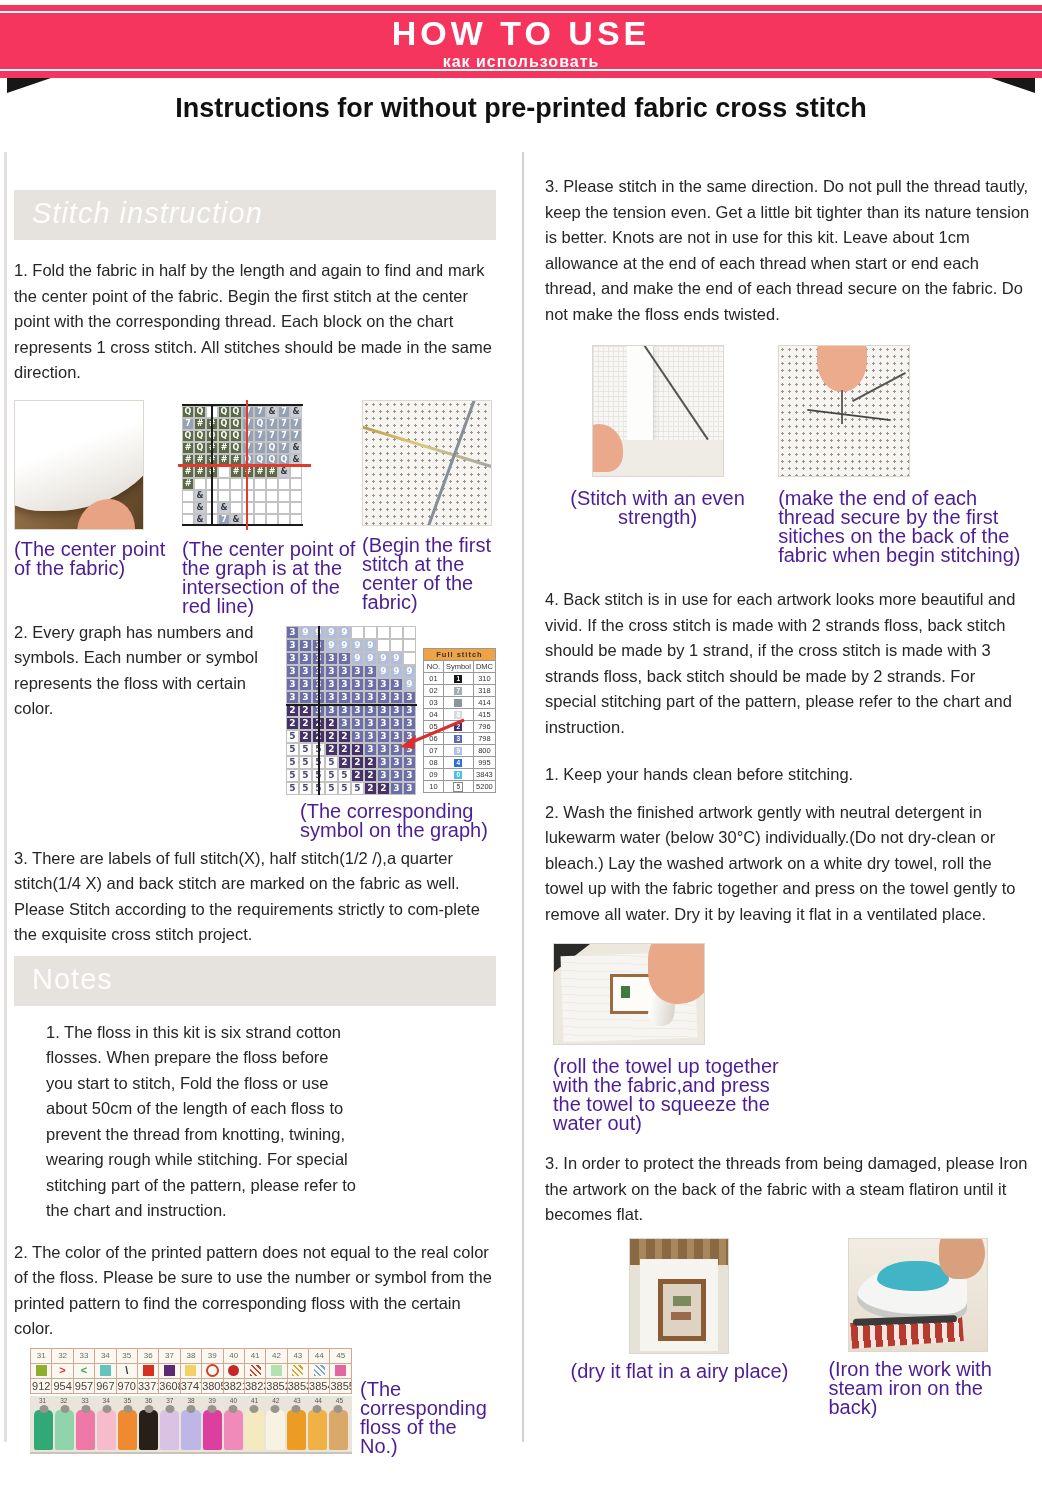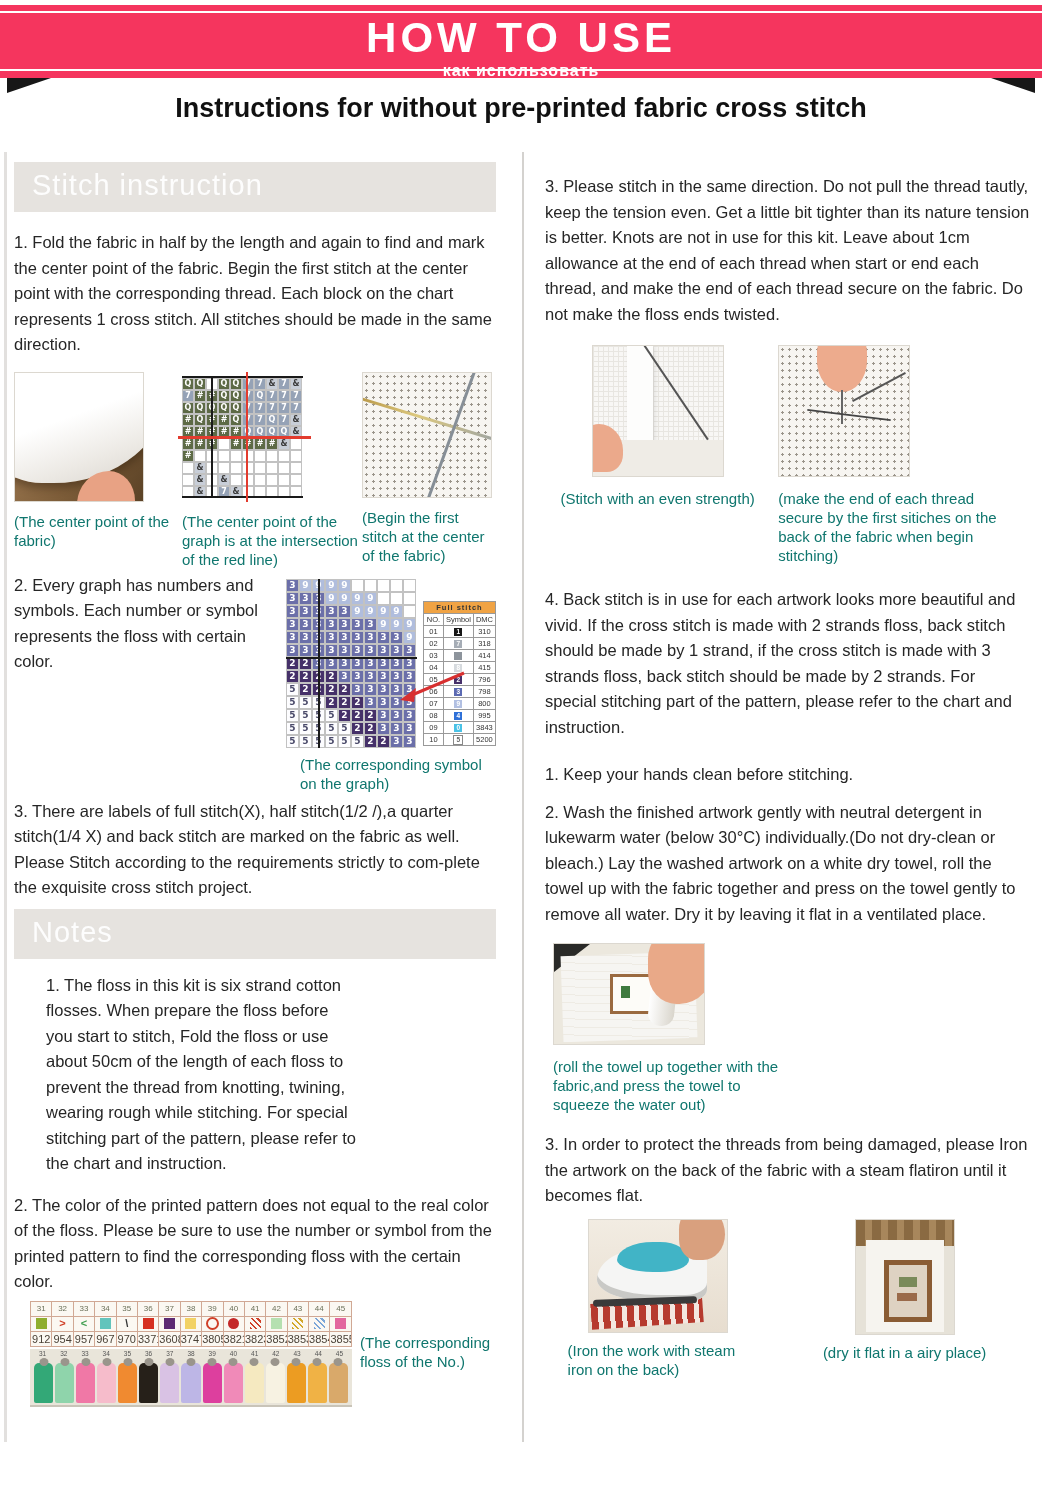--- a/index.html
+++ b/index.html
@@ -4,42 +4,42 @@
 <style>
   html,body{margin:0;padding:0;background:#fff;}
   .page{position:relative;width:1042px;height:1500px;background:#ffffff;overflow:hidden;
         font-family:"Liberation Sans",sans-serif;color:#262626;}
 
   
   .ribbon-wrap{position:absolute;left:0;top:0;width:100%;height:96px;}
   .ribbon{position:absolute;left:0;top:5px;width:100%;height:73px;background:#f5355e;}
   .rline{position:absolute;left:0;width:100%;height:2px;background:#ffffff;}
   .rline.t{top:6px}.rline.b{bottom:7px}
-  .rtitle{margin-top:9px;text-align:center;font-size:42px;font-weight:800;color:#fff;letter-spacing:4px;}
+  .rtitle{margin-top:9px;text-align:center;font-size:34px;font-weight:800;color:#fff;letter-spacing:4px;}
   .rsub{text-align:center;font-size:16px;font-weight:700;color:#fff;letter-spacing:1px;}
   .fold{position:absolute;top:78px;width:0;height:0;border-top:15px solid #171717;}
   .fold.left{left:7px;border-right:44px solid transparent;}
   .fold.right{right:7px;border-left:44px solid transparent;}
   .page-title{position:absolute;top:93px;left:0;width:100%;text-align:center;
               font-size:27px;font-weight:700;color:#111;margin:0;}
 
   
   .divider{position:absolute;left:522px;top:152px;width:2px;height:1290px;background:#d4d2cf;}
   .edge-line{position:absolute;left:4px;top:152px;width:3px;height:1290px;background:#e2e0de;}
   .left-col{position:absolute;left:14px;top:150px;width:482px;}
   .right-col{position:absolute;left:545px;top:150px;width:486px;}
 
   .banner{background:#e6e3df;color:#fdfdfd;font-size:29px;padding:7px 0 10px 18px;letter-spacing:1px;}
-  .b-stitch{margin-top:12px;}
+  .b-stitch{margin-top:40px;font-style:italic;}
   .b-notes{margin-top:8px;}
   .b-clean{margin-top:36px;width:452px;}
 
   .body{font-size:16.5px;line-height:25.5px;color:#262626;margin:0;text-align:left;}
   .p1{margin-top:18px;}
-  .cap{font-size:15px;line-height:19px;color:#0f766e;font-weight:500;margin-top:10px;}
+  .cap{font-size:20px;line-height:19px;color:#4c1d95;font-weight:500;margin-top:10px;}
 
   
   .figrow{display:flex;margin-top:14px;}
   .figcol{display:flex;flex-direction:column;margin:0;padding:0;}
   .fc1{width:168px;}.fc2{width:180px;}.fc3{width:134px;}
   .ph{position:relative;overflow:hidden;border:1px solid #dcd8d0;background:#eee;}
 
   
   .ph-fold{width:128px;height:128px;background:linear-gradient(120deg,#a8835a 0%,#7c5c38 60%,#5b4226 100%);}
   .fold-sheet{position:absolute;left:-32%;top:-36%;width:152%;height:122%;
@@ -806,37 +806,37 @@
           <div class="towelroll"></div>
           <div class="hand3"></div>
         </div>
         <figcaption class="cap capB">(roll the towel up together with the fabric,and press the towel to squeeze the water out)</figcaption>
       </figure>
     </div>
 
     <p class="body cp3">3. In order to protect the threads from being damaged, please Iron the artwork on the back of the fabric with a steam flatiron until it becomes flat.</p>
 
     <div class="figrowR fr3">
-      <figure class="figcol fcA">
-        <div class="ph ph-iron">
-          <div class="cloth"></div>
-          <div class="ibody"></div>
-          <div class="itop"></div>
-          <div class="isole"></div>
-          <div class="ihand"></div>
-        </div>
-        <figcaption class="cap capIron">(Iron the work with steam iron on the back)</figcaption>
-      </figure>
       <figure class="figcol fcB" style="align-items:center">
         <div class="ph ph-dry">
           <div class="slats"></div>
           <div class="cloth2"></div>
           <div class="art3">
             <div class="m1"></div>
             <div class="m2"></div>
           </div>
         </div>
         <figcaption class="cap capDry">(dry it flat in a airy place)</figcaption>
       </figure>
+      <figure class="figcol fcA">
+        <div class="ph ph-iron">
+          <div class="cloth"></div>
+          <div class="ibody"></div>
+          <div class="itop"></div>
+          <div class="isole"></div>
+          <div class="ihand"></div>
+        </div>
+        <figcaption class="cap capIron">(Iron the work with steam iron on the back)</figcaption>
+      </figure>
     </div>
 
   </section>
 </div>
 
 </body></html>

